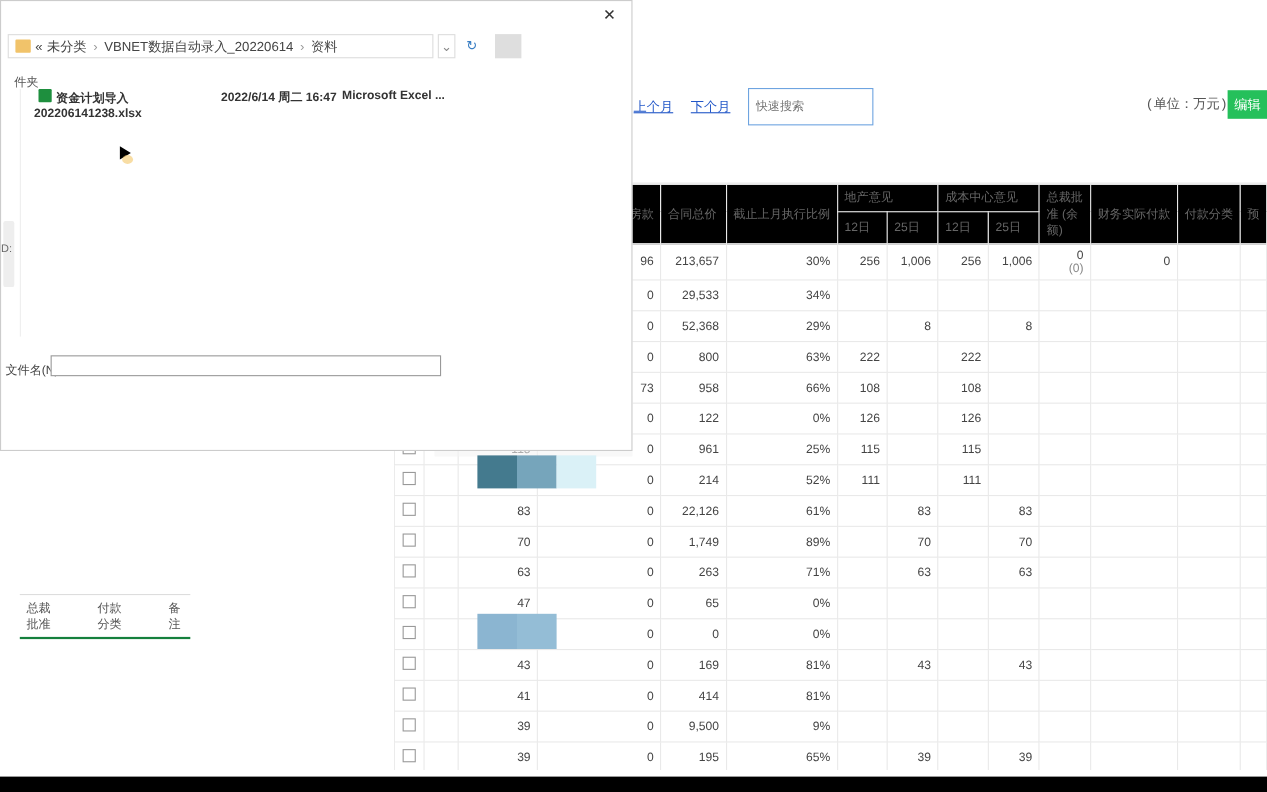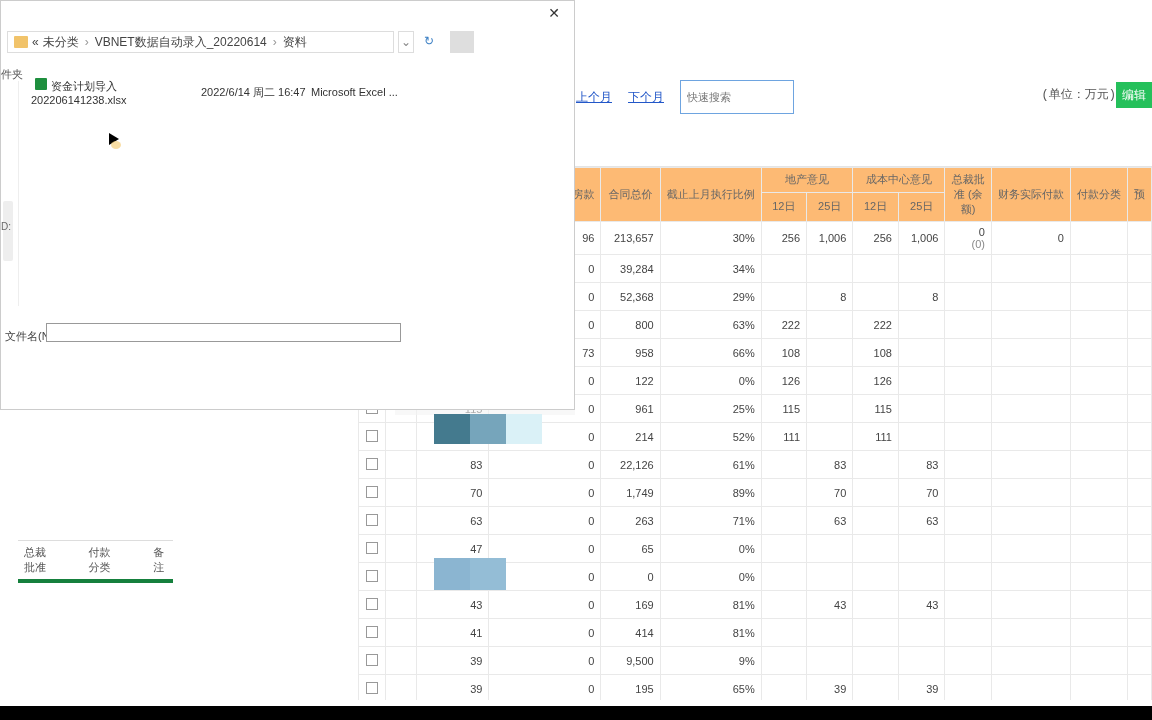--- a/index.html
+++ b/index.html
@@ -14,31 +14,31 @@
   .fd-pathbar {
     position: absolute; left: 6px; top: 30px; right: 180px; height: 22px;
     border: 1px solid #ddd; display: flex; align-items: center; padding: 0 6px; gap: 4px;
     color: #444;
   }
   .fd-pathbar .folder-icon { width: 14px; height: 12px; background:#f1c36a; border-radius:1px; display:inline-block; }
   .fd-pathbar .sep { color:#999; padding:0 2px;}
   .fd-dd { position:absolute; top:30px; right:160px; width:16px; height:22px; border:1px solid #ddd; text-align:center; line-height:20px; color:#888;}
   .fd-refresh { position:absolute; top:30px; right:135px; width:20px; height:22px; text-align:center; line-height:20px; color:#3b7fc4;}
   .fd-extra { position:absolute; top:30px; right:100px; width:24px; height:22px; background:#dedede;}
-  .fd-org { position:absolute; left:0; top:62px; font-size:11px; color:#555; padding:4px 0;}
+  .fd-org { position:absolute; left:0; top:62px; font-size:11px; color:#555; padding:4px 12px;}
   .fd-side { position:absolute; left:0; top:80px; width:18px; height:225px; border-right:1px solid #eee;}
   .fd-side .side-bar { position:absolute; left:2px; top:120px; width:10px; height:60px; background:#eee; border-radius:2px;}
   .fd-side .side-lbl { position:absolute; left:0; top:140px; font-size:10px; color:#666;}
   .fd-list { position:absolute; left:20px; top:80px; right:2px; height:230px; }
   .fd-head { display:flex; border-bottom:1px solid #eee; color:#666; font-size:11px; height:22px; align-items:center;}
   .fd-col-name{ width:180px; padding-left:10px; position:relative;}
   .fd-col-name .sort-arr{ position:absolute; right:50px; top:-4px; font-size:10px; color:#bbb;}
   .fd-col-date{ width:110px;}
   .fd-col-type{ width:120px;}
-  .fd-row { display:flex; height:22px; align-items:center; font-size:11px;}
+  .fd-row { display:flex; height:22px; font-size:11px;font-weight:bold;}
   .fd-row .xlsx-icon{ width:12px; height:12px; background:#1e8f3e; display:inline-block; margin:0 4px; border-radius:1px;}
   .fd-cursor { position:absolute; left:108px; top:132px; width:14px; height:18px; pointer-events:none;}
   .fd-cursor::before{ content:""; position:absolute; left:0; top:0; border:6px solid transparent; border-left:10px solid #000;}
   .fd-cursor::after{ content:""; position:absolute; left:2px; top:8px; width:10px; height:8px; background:#f4c767; border-radius:50%; opacity:.6;}
   .fd-filename-lbl{ position:absolute; left:0; top:324px; font-size:11px; color:#444; padding:4px;}
   .fd-filename { position:absolute; left:45px; top:322px; width:355px; height:19px; border:1px solid #999;}
 
   
   .mosaic { position:absolute; background:#c9e5ea; }
   .mosaic.m1{ left:468px; top:340px; width:38px; height:38px; background:#bfe5f0;}
@@ -53,29 +53,29 @@
   .app-top { position:absolute; left:570px; top:82px; right:0; height:30px; display:flex; align-items:center; gap:16px; padding:0 6px;}
   .app-top a { color:#2257c8; text-decoration:underline; font-size:12px; cursor:pointer;}
   .search-box{ width:114px; height:34px; border:1px solid #6ea4e0; padding:0 6px; font-size:11px; color:#999; outline:none;}
   .unit-lbl{ position:absolute; right:36px; top:86px; font-size:12px; color:#555;font-family:Liberation Mono, monospace;}
   .btn-green{ position:absolute; right:0; top:82px; width:36px; height:26px; background:#25c05b; color:#fff; font-size:12px; display:flex; align-items:center; justify-content:center;}
 
   
   .tbl-wrap{ position:absolute; left:358px; top:166px; right:0; bottom:20px; overflow:hidden; border-top:1px solid #e4e4e4;}
   table{ border-collapse:collapse; width:100%; font-size:11px; color:#444;}
   th,td{ border:1px solid #e9e9e9; padding:4px 6px; text-align:right; height:28px; white-space:nowrap;}
-  th{ background:#fdba74; font-weight:normal; color:#666; text-align:center;}
+  th{ background:#000000; font-weight:normal; color:#666; text-align:left;}
   th.grp{ height:20px;}
   td.chk{ text-align:center; width:28px;}
   td.idx{ text-align:center; width:36px; color:#888;}
   .chkbox{ width:12px; height:12px; border:1px solid #999; display:inline-block;}
   .sub{ color:#888;}
 
   
-  .mini-labels{ position:absolute; left:18px; top:540px; display:flex; gap:37px; font-size:11px; color:#555; border-top:1px solid #ddd; border-bottom:4px solid #15803d; padding:4px 6px; width:155px;}
+  .mini-labels{ position:absolute; left:18px; top:540px; display:flex; gap:37px; font-size:11px; color:#555; border-top:1px solid #ddd; border-bottom:2px solid #15803d; padding:4px 6px; width:155px;}
   .footer-black{position:absolute; left:0; right:0; bottom:0; height:14px; background:#000;}
 </style>
 </head>
 <body>
 
 <div class="app-top">
   <a>上个月</a>
   <a>下个月</a>
   <input class="search-box" placeholder="快速搜索" style="">
 </div>
@@ -122,21 +122,21 @@
           <td>0<br><span class="sub">(0)</span></td>
           <td>0</td>
           <td></td>
           <td></td>
         </tr>
         <tr>
           <td class="chk"></td>
           <td class="idx"></td>
           <td>489</td>
           <td>0</td>
-          <td>39,284</td>
+          <td>29,533</td>
           <td>34%</td>
           <td></td>
           <td></td>
           <td></td>
           <td></td>
           <td></td>
           <td></td>
           <td></td>
           <td></td>
         </tr>

